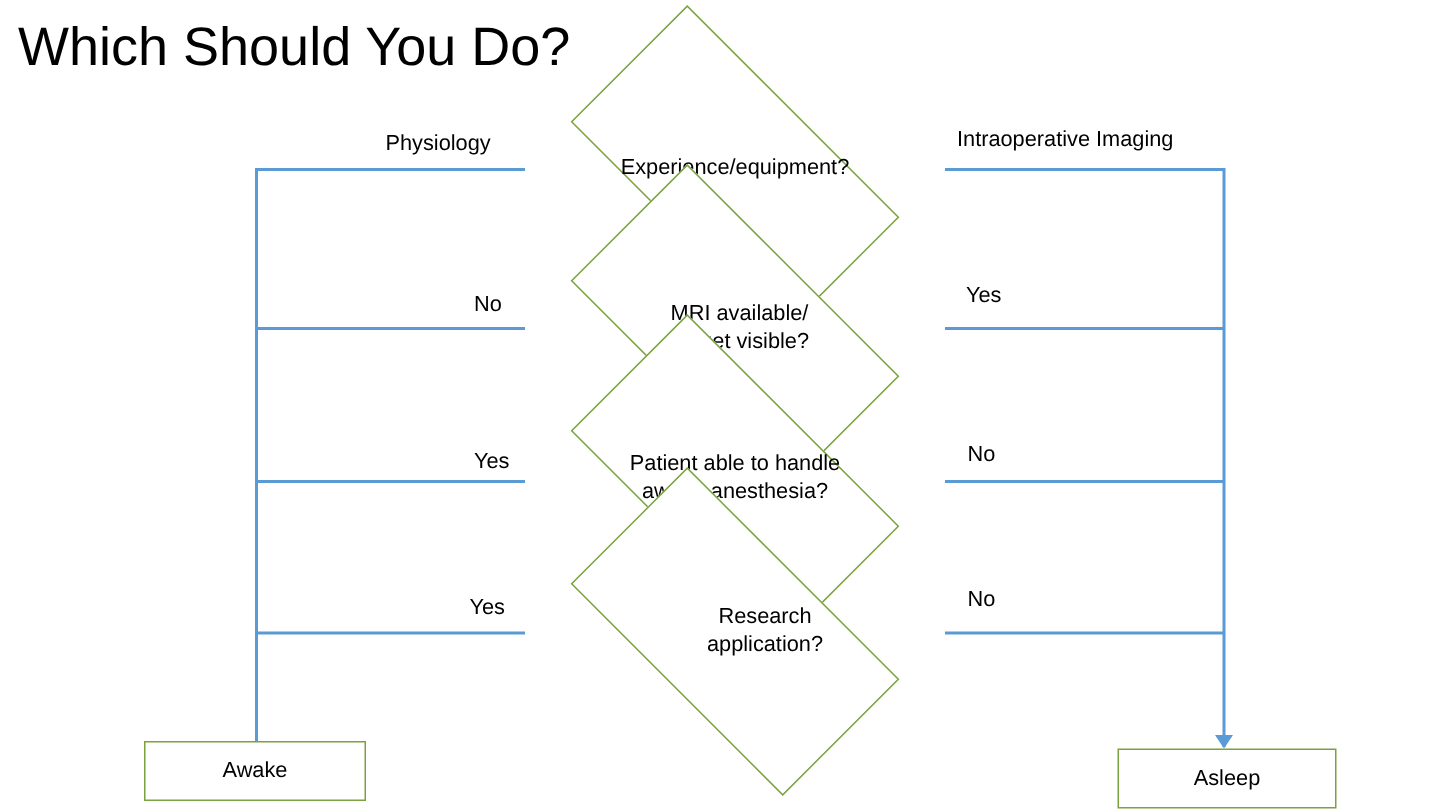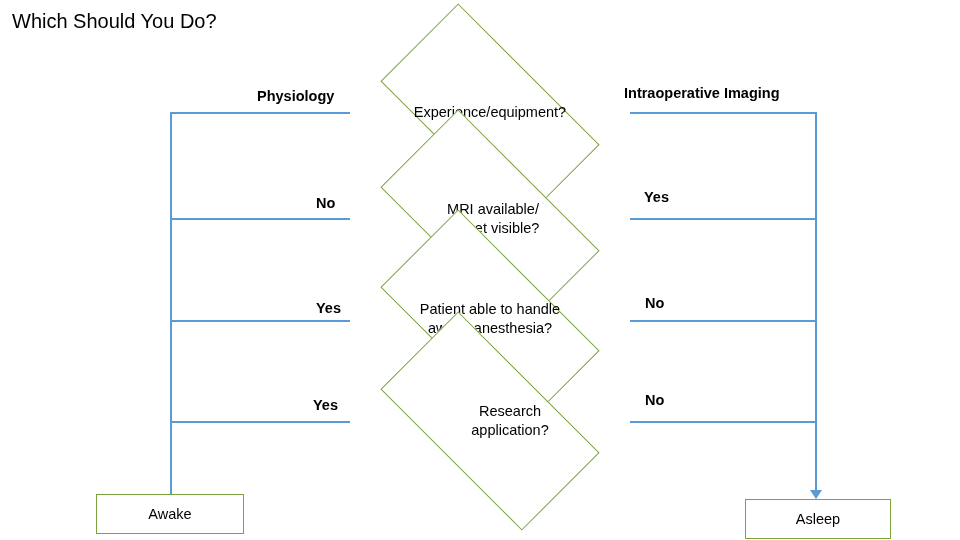--- a/index.html
+++ b/index.html
@@ -15,21 +15,21 @@
   }
   #stage {
     position: relative;
     width: 960px;
     height: 540px;
   }
   #title {
     position: absolute;
     left: 12px;
     top: 10px;
-    font-size: 20px;
+    font-size: 36px;
     color: #000000;
     letter-spacing: 0px;
     white-space: nowrap;
   }
   .diamond {
     position: absolute;
     border: 1.5px solid #7ba23f;
     background: #ffffff;
     box-sizing: border-box;
     transform: rotate(45deg);
@@ -56,21 +56,20 @@
     border-right: 6px solid transparent;
     border-top: 9px solid #5b9bd5;
   }
   .elabel {
     position: absolute;
     font-size: 14.5px;
     color: #000000;
     background: #ffffff;
     padding: 0 5px;
     white-space: nowrap;
-    font-weight: bold;
   }
   .termbox {
     position: absolute;
     border: 1.5px solid #7ba23f;
     background: #ffffff;
     box-sizing: border-box;
     display: flex;
     align-items: center;
     justify-content: center;
     font-size: 14.5px;
@@ -110,21 +109,21 @@
 
   <div class="diamond" style="left:390px; top:264px; width:200px; height:110px;"></div>
   <div class="dlabel" style="left:347px; top:300px; width:286px;">Patient able to handle
 awake anesthesia?</div>
 
   <div class="diamond" style="left:390px; top:366px; width:200px; height:110px;"></div>
   <div class="dlabel" style="left:367px; top:402px; width:286px;">Research
 application?</div>
 
   <div class="elabel" style="left:252px; top:88px;">Physiology</div>
-  <div class="elabel" style="left:619px; top:85px;">Intraoperative Imaging</div>
+  <div class="elabel" style="left:633px; top:85px;">Intraoperative Imaging</div>
 
   <div class="elabel" style="left:311px; top:195px;">No</div>
   <div class="elabel" style="left:639px; top:189px;">Yes</div>
 
   <div class="elabel" style="left:311px; top:300px;">Yes</div>
   <div class="elabel" style="left:640px; top:295px;">No</div>
 
   <div class="elabel" style="left:308px; top:397px;">Yes</div>
   <div class="elabel" style="left:640px; top:392px;">No</div>
 

